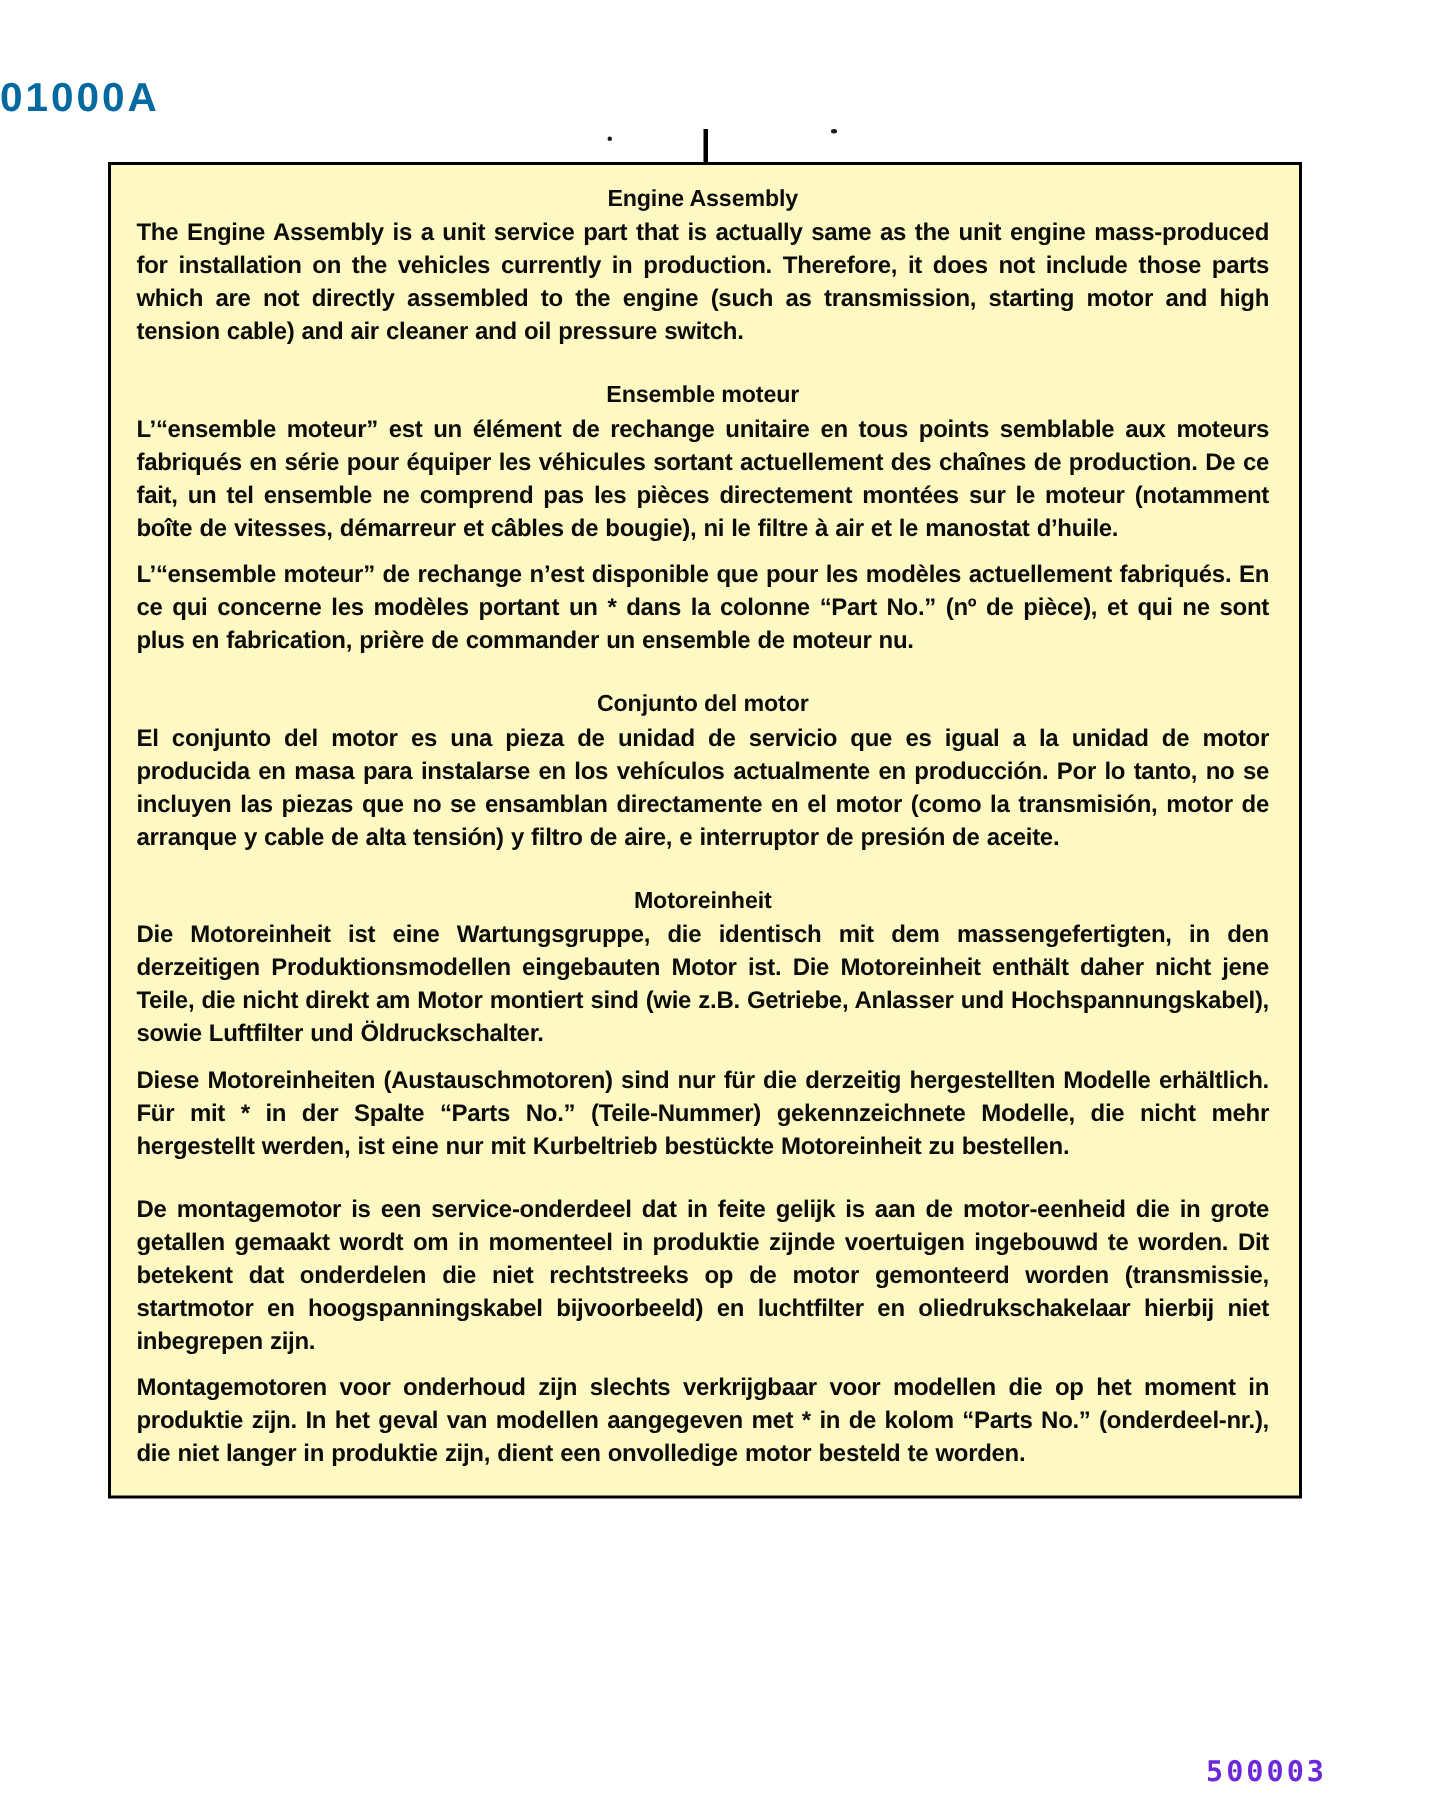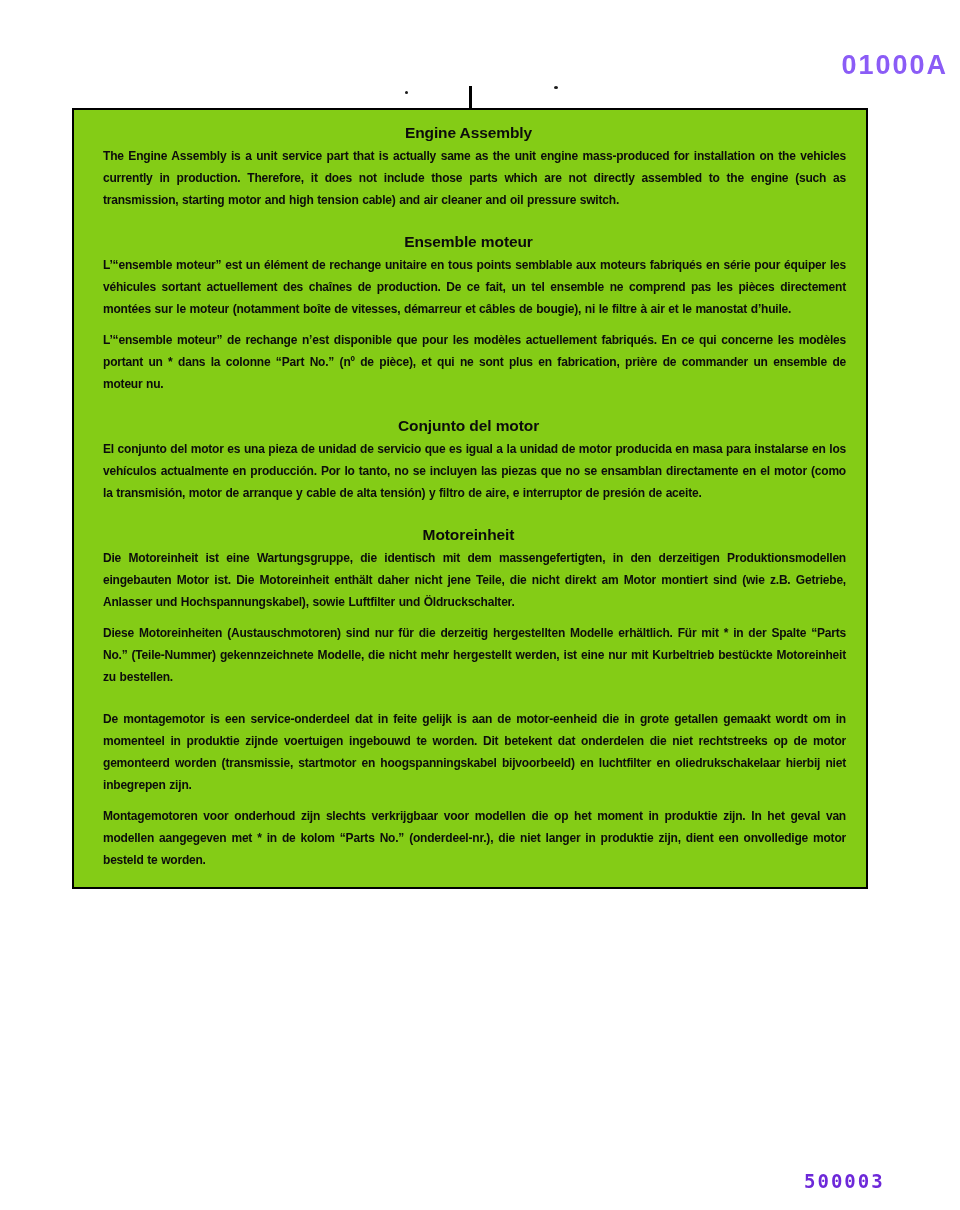--- a/index.html
+++ b/index.html
@@ -14,61 +14,61 @@
     background: #ffffff;
     font-family: "Liberation Sans", sans-serif;
     color: #0c0c0c;
     overflow: hidden;
   }
   .code-header {
     position: absolute;
     top: 50px;
     left: 0;
     width: 948px;
-    text-align: right;
+    text-align: left;
     font-size: 27px;
     font-weight: bold;
     letter-spacing: 2px;
-    color: #8b5cf6;
+    color: #0369a1;
   }
   .tick {
     position: absolute;
     left: 469px;
     top: 86px;
     width: 3px;
     height: 24px;
     background: #000;
   }
   .content-box {
     position: absolute;
     left: 72px;
     top: 108px;
     width: 796px;
     box-sizing: border-box;
     border: 2px solid #000;
     padding: 12px 20px 16px 17px;
-    background: #84cc16;
+    background: #fef9c3;
   }
   .section { margin-bottom: 20px; }
   .section:last-child { margin-bottom: 0; }
   .sec-title {
     font-size: 15.5px;
     font-weight: bold;
     line-height: 22px;
     text-align: center;
     margin: 0 0 1px 0;
     letter-spacing: -0.1px;
   }
   .sec-para {
-    font-size: 12px;
+    font-size: 16px;
     font-weight: bold;
     line-height: 22px;
     letter-spacing: -0.2px;
     text-align: justify;
-    margin: 0 0 9px 12px;
+    margin: 0 0 9px 0;
     word-spacing: 0.5px;
   }
   .sec-para:last-child { margin-bottom: 0; }
   .doc-number {
     position: absolute;
     top: 1170px;
     left: 804px;
     font-family: "DejaVu Sans Mono", monospace;
     font-size: 19px;
     font-weight: bold;

